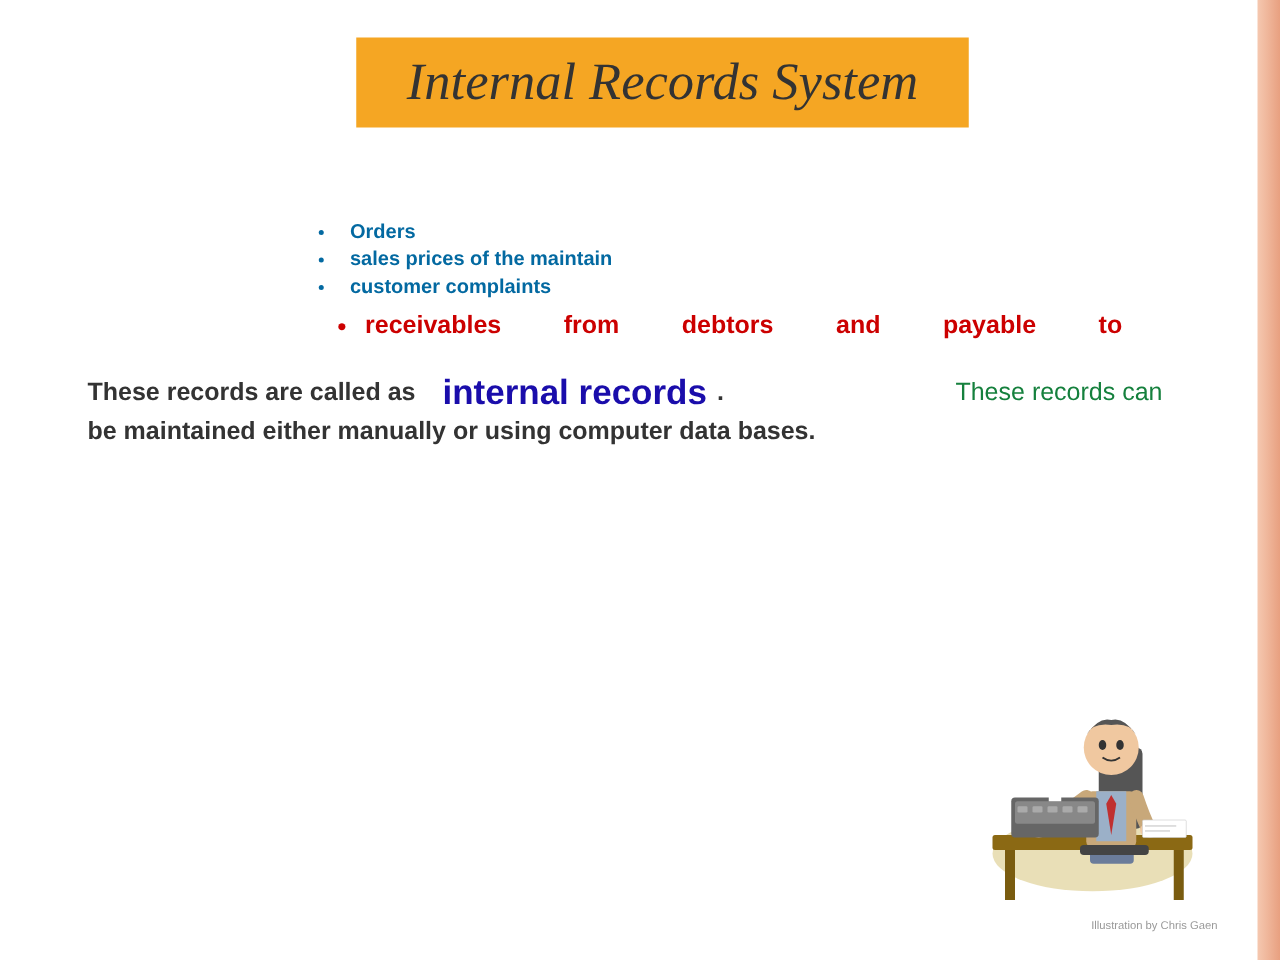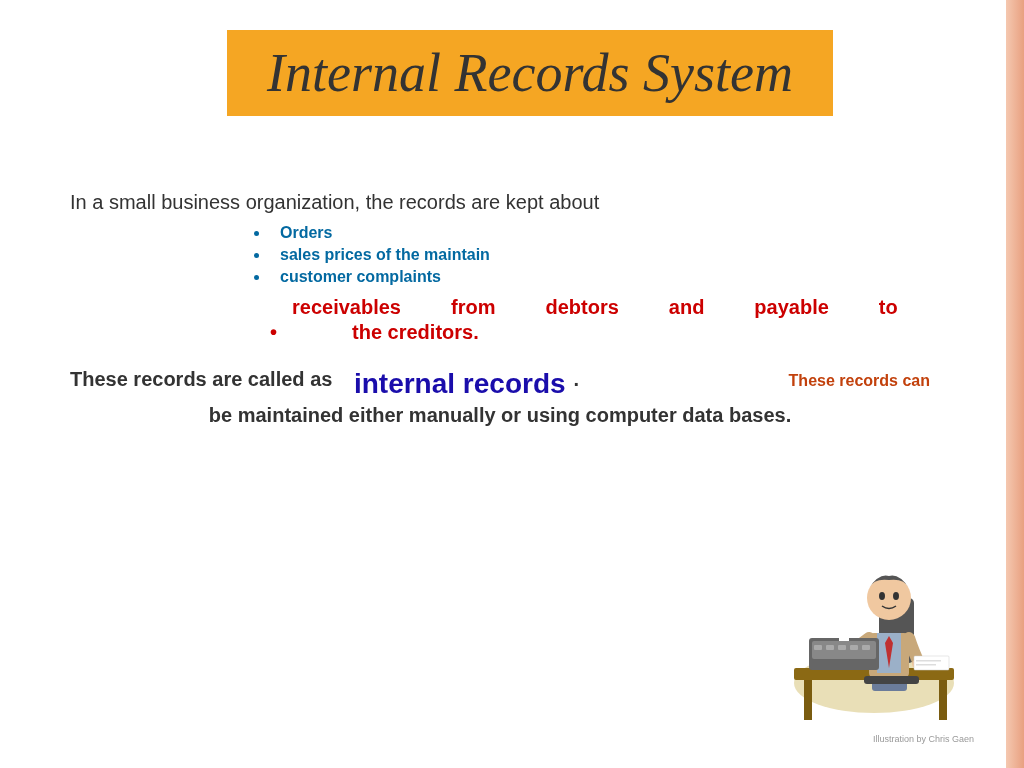--- a/index.html
+++ b/index.html
@@ -29,21 +29,21 @@
 
     .title-box {
       background-color: #F5A623;
       display: inline-block;
       padding: 12px 40px;
       margin-bottom: 40px;
       margin-left: 60px;
     }
 
     .title-text {
-      font-size: 54px;
+      font-size: 42px;
       color: #333;
       font-family: 'Times New Roman', serif;
       font-style: italic;
     }
 
     .intro-text {
       font-size: 20px;
       color: #333;
       margin-bottom: 10px;
       font-weight: normal;
@@ -79,53 +79,52 @@
       flex-shrink: 0;
     }
 
     .records-called {
       font-size: 20px;
       color: #333;
       font-weight: bold;
       margin-top: 12px;
       margin-bottom: 0px;
       display: flex;
-      align-items: flex-start;
+      align-items: center;
       flex-wrap: wrap;
       gap: 12px 8px;
     }
 
     .internal-records-highlight {
       font-size: 28px;
       color: #1a0dab;
       font-weight: bold;
       font-family: Arial, sans-serif;
     }
 
     .these-records-can {
-      font-size: 16px;
-      color: #c2410c;
-      font-weight: bold;
+      font-size: 20px;
+      color: #15803d;
+      font-weight: normal;
       margin-left: auto;
     }
 
     .records-row {
       display: flex;
       justify-content: space-between;
       align-items: baseline;
       margin-top: 12px;
     }
 
     .maintained-text {
       font-size: 20px;
       color: #333;
       font-weight: bold;
       margin-top: 4px;
       margin-bottom: 18px;
-      text-align: center;
     }
 
     .example-section {
       display: flex;
       align-items: flex-start;
       margin-top: 30px;
       gap: 20px;
     }
 
     .example-text {
@@ -164,39 +163,37 @@
 <div class="page-border-right"></div>
 
 <div class="content-area">
 
   <div style="text-align: center; margin-bottom: 35px;">
     <div class="title-box">
       <span class="title-text">Internal Records System</span>
     </div>
   </div>
 
-  <p class="intro-text">In a small business organization, the records are kept about</p>
 
   <ul class="bullet-list">
     <li>Orders</li>
     <li>sales prices of the maintain</li>
     <li>customer complaints</li>
   </ul>
 
   <div class="bullet-receivables">
     <div>
       <div style="display:flex; gap:50px; margin-bottom:2px;">
         <span>receivables</span>
         <span>from</span>
         <span>debtors</span>
         <span>and</span>
         <span>payable</span>
         <span>to</span>
       </div>
-      <div style="padding-left:60px;">the  creditors.</div>
     </div>
   </div>
 
   <div class="records-row">
     <div class="records-called">
       <span>These records are called as</span>
       &nbsp;
       <span class="internal-records-highlight">internal  records</span><span style="font-size:20px;color:#333;font-weight:bold;">.</span>
     </div>
     <div class="these-records-can">These records can</div>

